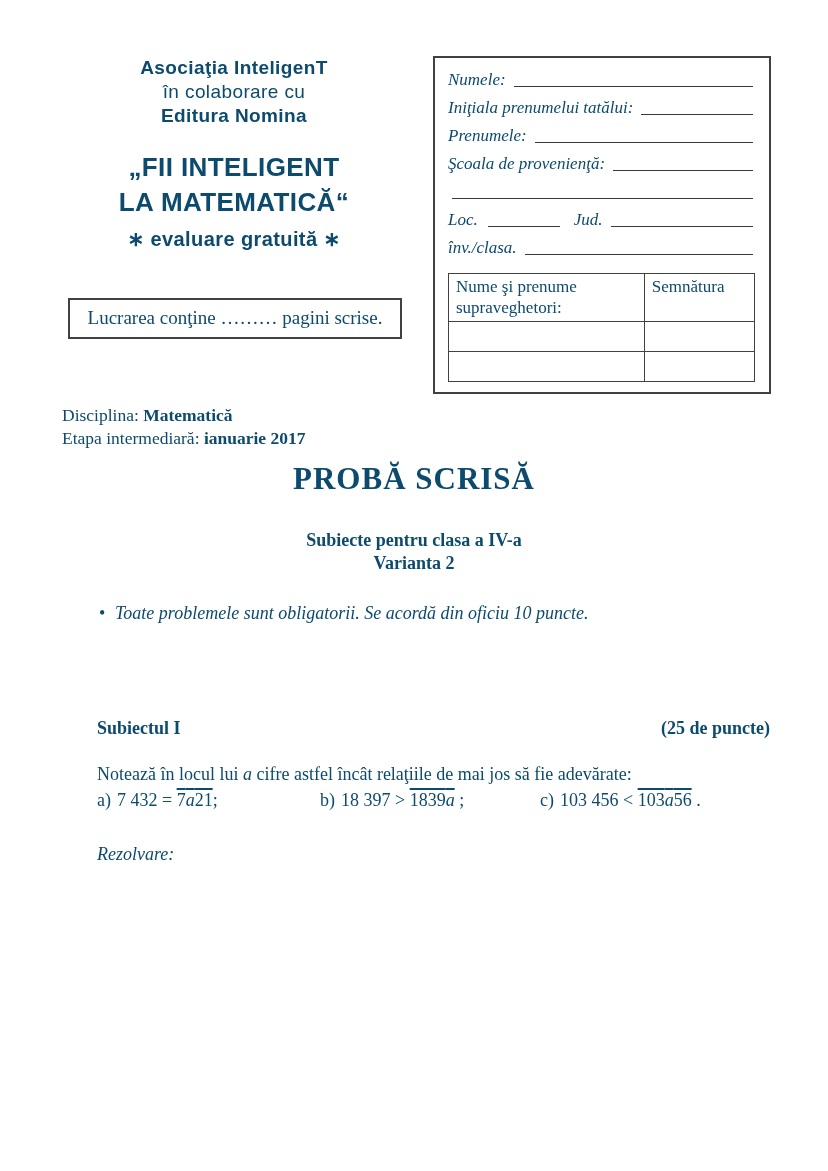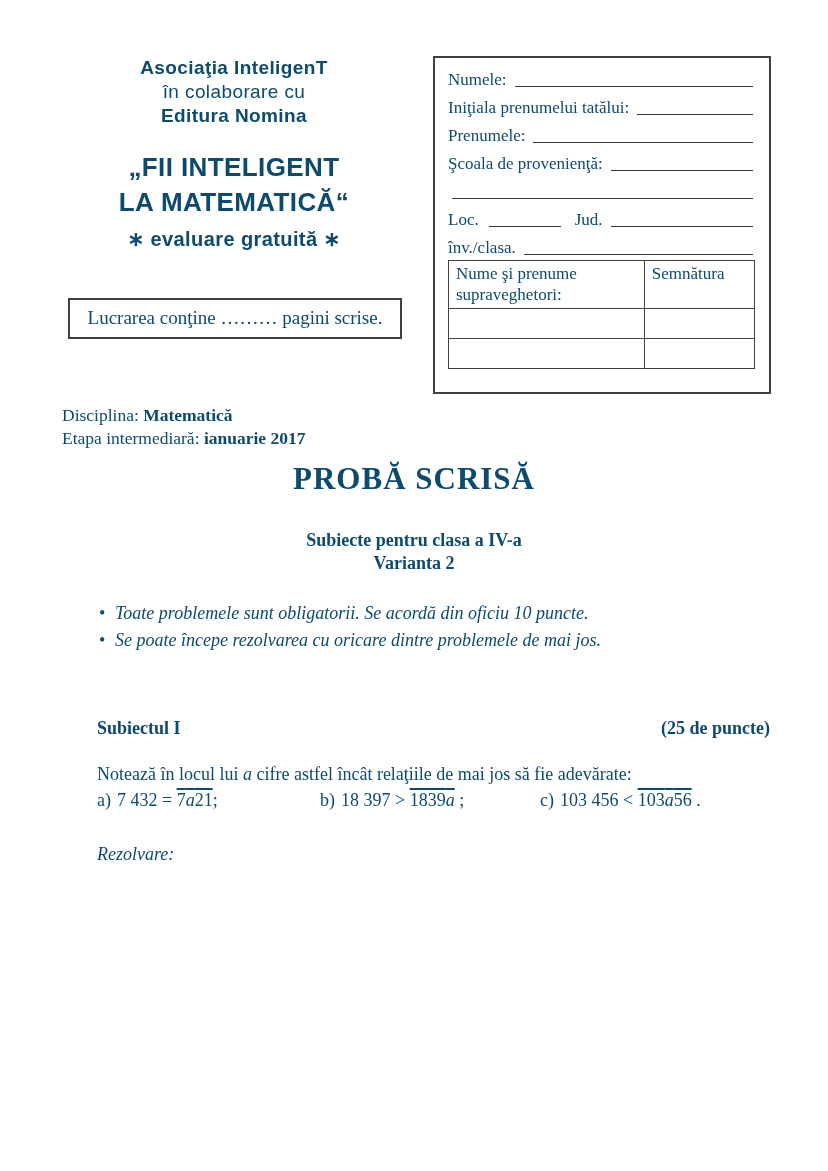--- a/index.html
+++ b/index.html
@@ -27,30 +27,30 @@
   .branding .slogan   { margin-top:22px; font-size:26px; font-weight:bold; line-height:35px; }
   .branding .tagline  { margin-top:7px;  font-size:20px; font-weight:bold; }
 
   
   .info-box {
     position:absolute; left:433px; top:56px; width:338px; height:338px;
     border:2px solid #414141;
     padding:6px 14px 6px 13px;
     font-size:17px;
   }
-  .form-row { display:flex; align-items:flex-end; height:28px; }
+  .form-row { display:flex; align-items:flex-end; height:28px;font-style:italic; }
   .form-row .lbl { white-space:nowrap; padding-bottom:2px; }
   .fill  { flex:1 1 auto; border-bottom:1.5px solid #3a3a3a; margin:0 2px 5px 8px; height:1px; }
   .fill-fixed { flex:0 0 72px; border-bottom:1.5px solid #3a3a3a; margin:0 2px 5px 10px; height:1px; }
   .row-blankline { height:18px; margin-top:10px; }
   .row-blankline .fill { margin-left:4px; }
   .lbl-jud { margin-left:12px; }
 
   .supervisor-table {
-    width:100%; 
+    width:100%; margin-top:13px;
     border-collapse:collapse;
   }
   .supervisor-table td {
     border:1.5px solid #414141;
     font-size:17px; line-height:21px;
     padding:2px 6px 2px 7px;
     vertical-align:top;
   }
   .supervisor-table .col1 { width:64%; }
   .supervisor-table .hdr-row td { height:48px; }
@@ -182,24 +182,20 @@
   <div class="exam-subtitle">
     <div>Subiecte pentru clasa a IV-a</div>
     <div>Varianta 2</div>
   </div>
 
   <div class="instructions">
     <div class="instr-item">
       <span class="bullet"></span>
       <span>Toate problemele sunt obligatorii. Se acordă din oficiu 10 puncte.</span>
     </div>
-    <div class="instr-item">
-      <span class="bullet"></span>
-      <span>Se poate începe rezolvarea cu oricare dintre problemele de mai jos.</span>
-    </div>
   </div>
 
   <div class="subject-row">
     <span>Subiectul I</span>
     <span>(25 de puncte)</span>
   </div>
 
   <div class="problem-intro"><span>Notează în locul lui </span><span class="var-a">a</span><span> cifre astfel încât relaţiile de mai jos să fie adevărate:</span></div>
 
   <div class="math-row">

